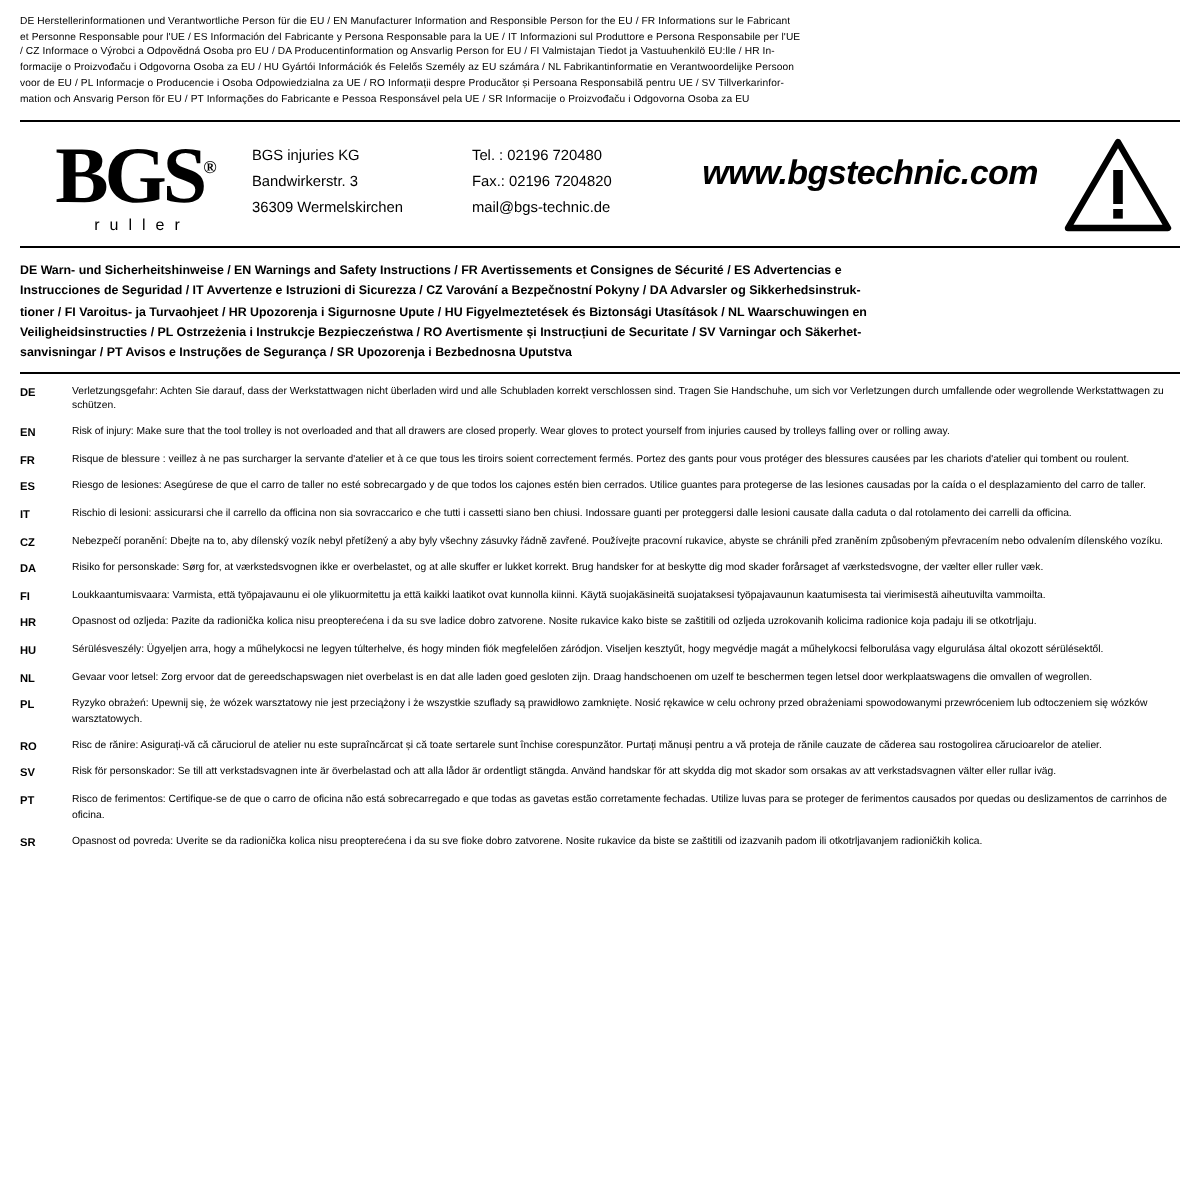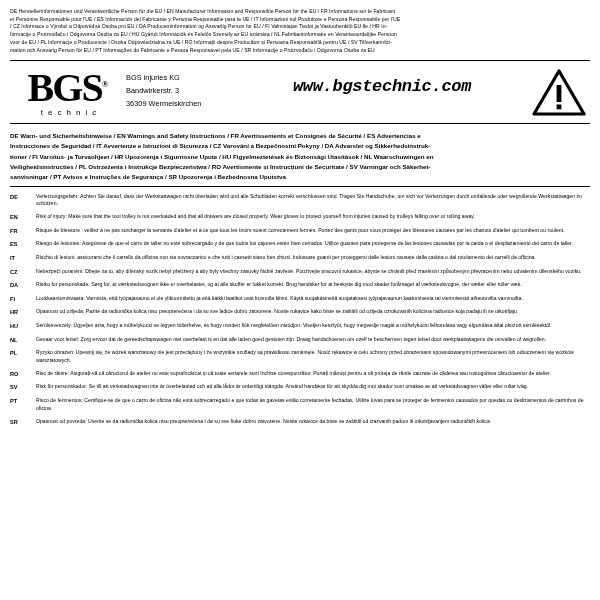--- a/index.html
+++ b/index.html
@@ -84,21 +84,21 @@
     padding-top: 5px;
   }
   .web-cell {
     flex: 1 1 auto;
     display: flex;
     align-items: center;
     justify-content: center;
     padding-top: 10px;
   }
   .web-text {
-    font-family: Liberation Mono, monospace;
+    font-family: Liberation Sans, sans-serif;
     font-weight: bold;
     font-style: italic;
     font-size: 17px;
     letter-spacing: -0.3px;
   }
   .warn-cell {
     flex: 0 0 62px;
     display: flex;
     align-items: center;
     justify-content: center;
@@ -153,29 +153,34 @@
     <div>/  CZ Informace o Výrobci a Odpovědná Osoba pro EU  /  DA Producentinformation og Ansvarlig Person for EU  /  FI Valmistajan Tiedot ja Vastuuhenkilö EU:lle  /  HR In-</div>
     <div>formacije o Proizvođaču i Odgovorna Osoba za EU  /  HU Gyártói Információk és Felelős Személy az EU számára  /  NL Fabrikantinformatie en Verantwoordelijke Persoon</div>
     <div>voor de EU  /  PL Informacje o Producencie i Osoba Odpowiedzialna za UE  /  RO Informații despre Producător și Persoana Responsabilă pentru UE  /  SV Tillverkarinfor-</div>
     <div>mation och Ansvarig Person för EU  /  PT Informações do Fabricante e Pessoa Responsável pela UE  /  SR Informacije o Proizvođaču i Odgovorna Osoba za EU</div>
   </div>
 
   <div class="company-row">
 
     <div class="logo-cell">
       <div class="bgs-logo"><span>BGS</span><span class="reg">®</span></div>
-      <div class="bgs-sub">technic</div>
+      <div class="bgs-sub">ruller</div>
     </div>
 
     <div class="addr-cell">
       <div>BGS injuries KG</div>
       <div>Bandwirkerstr. 3</div>
       <div>36309 Wermelskirchen</div>
     </div>
 
+    <div class="contact-cell">
+      <div>Tel. :  02196 720480</div>
+      <div>Fax.:  02196 7204820</div>
+      <div>mail@bgs-technic.de</div>
+    </div>
 
     <div class="web-cell">
       <div class="web-text">www.bgstechnic.com</div>
     </div>
 
     <div class="warn-cell">
       <div class="tri-wrap">
         <svg width="54" height="47" viewBox="0 0 54 47" aria-hidden="true">
           <polygon points="27,2 52,45 2,45" fill="#ffffff" stroke="#000000" stroke-width="3.2" stroke-linejoin="round"></polygon>
           <rect x="24.6" y="16" width="4.8" height="17" fill="#000000"></rect>

